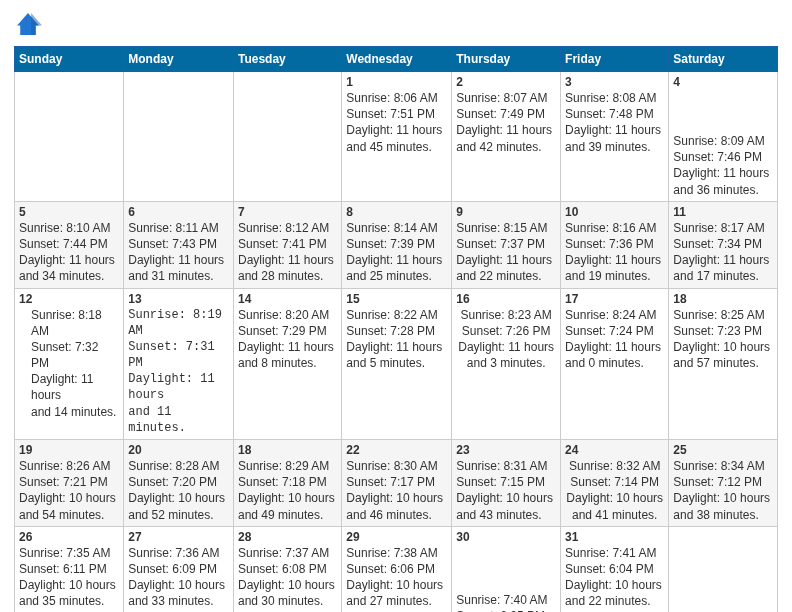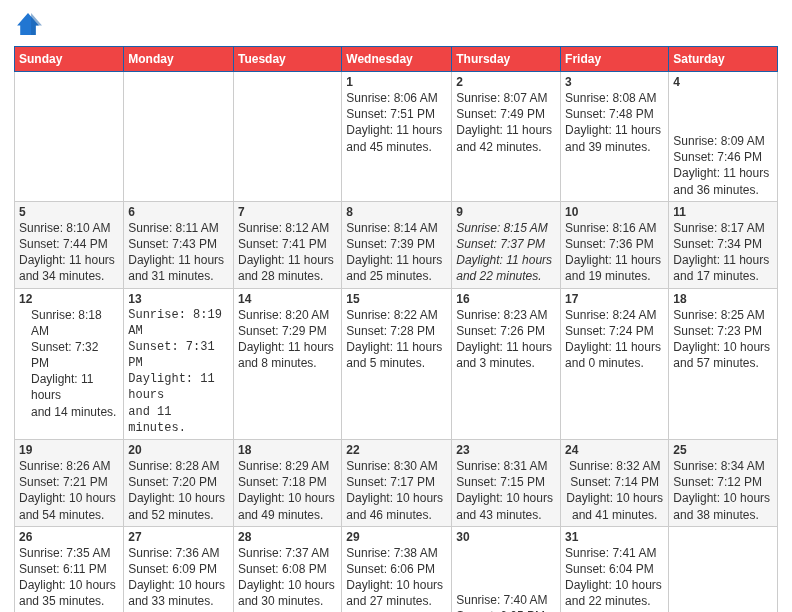--- a/index.html
+++ b/index.html
@@ -58,21 +58,21 @@
     .subtitle {
       font-size: 14px;
       color: #555;
     }
     .calendar {
       width: 100%;
       border-collapse: collapse;
       border: 1px solid #ccc;
     }
     .calendar th {
-      background: #ef4444;
+      background: #0369a1;
       color: #fff;
       font-size: 12px;
       font-weight: bold;
       padding: 5px 4px;
       text-align: left;
       border: 1px solid #1a5faa;
     }
     .calendar td {
       border: 1px solid #ccc;
       vertical-align: top;
@@ -192,21 +192,21 @@
           </td>
           <td>
             <div class="day-number">8</div>
             <div class="day-info" style="white-space: pre-line;">Sunrise: 8:14 AM
 Sunset: 7:39 PM
 Daylight: 11 hours
 and 25 minutes.</div>
           </td>
           <td>
             <div class="day-number">9</div>
-            <div class="day-info" style="white-space: pre-line; font-style: italic;">Sunrise: 8:15 AM
+            <div class="day-info" style="white-space: pre-line;">Sunrise: 8:15 AM
 Sunset: 7:37 PM
 Daylight: 11 hours
 and 22 minutes.</div>
           </td>
           <td>
             <div class="day-number">10</div>
             <div class="day-info" style="white-space: pre-line;">Sunrise: 8:16 AM
 Sunset: 7:36 PM
 Daylight: 11 hours
 and 19 minutes.</div>
@@ -243,21 +243,21 @@
           </td>
           <td>
             <div class="day-number">15</div>
             <div class="day-info" style="white-space: pre-line;">Sunrise: 8:22 AM
 Sunset: 7:28 PM
 Daylight: 11 hours
 and 5 minutes.</div>
           </td>
           <td>
             <div class="day-number">16</div>
-            <div class="day-info" style="white-space: pre-line;">Sunrise: 8:23 AM
+            <div class="day-info" style="white-space: pre-line; text-align: center;">Sunrise: 8:23 AM
 Sunset: 7:26 PM
 Daylight: 11 hours
 and 3 minutes.</div>
           </td>
           <td>
             <div class="day-number">17</div>
             <div class="day-info" style="white-space: pre-line;">Sunrise: 8:24 AM
 Sunset: 7:24 PM
 Daylight: 11 hours
 and 0 minutes.</div>

